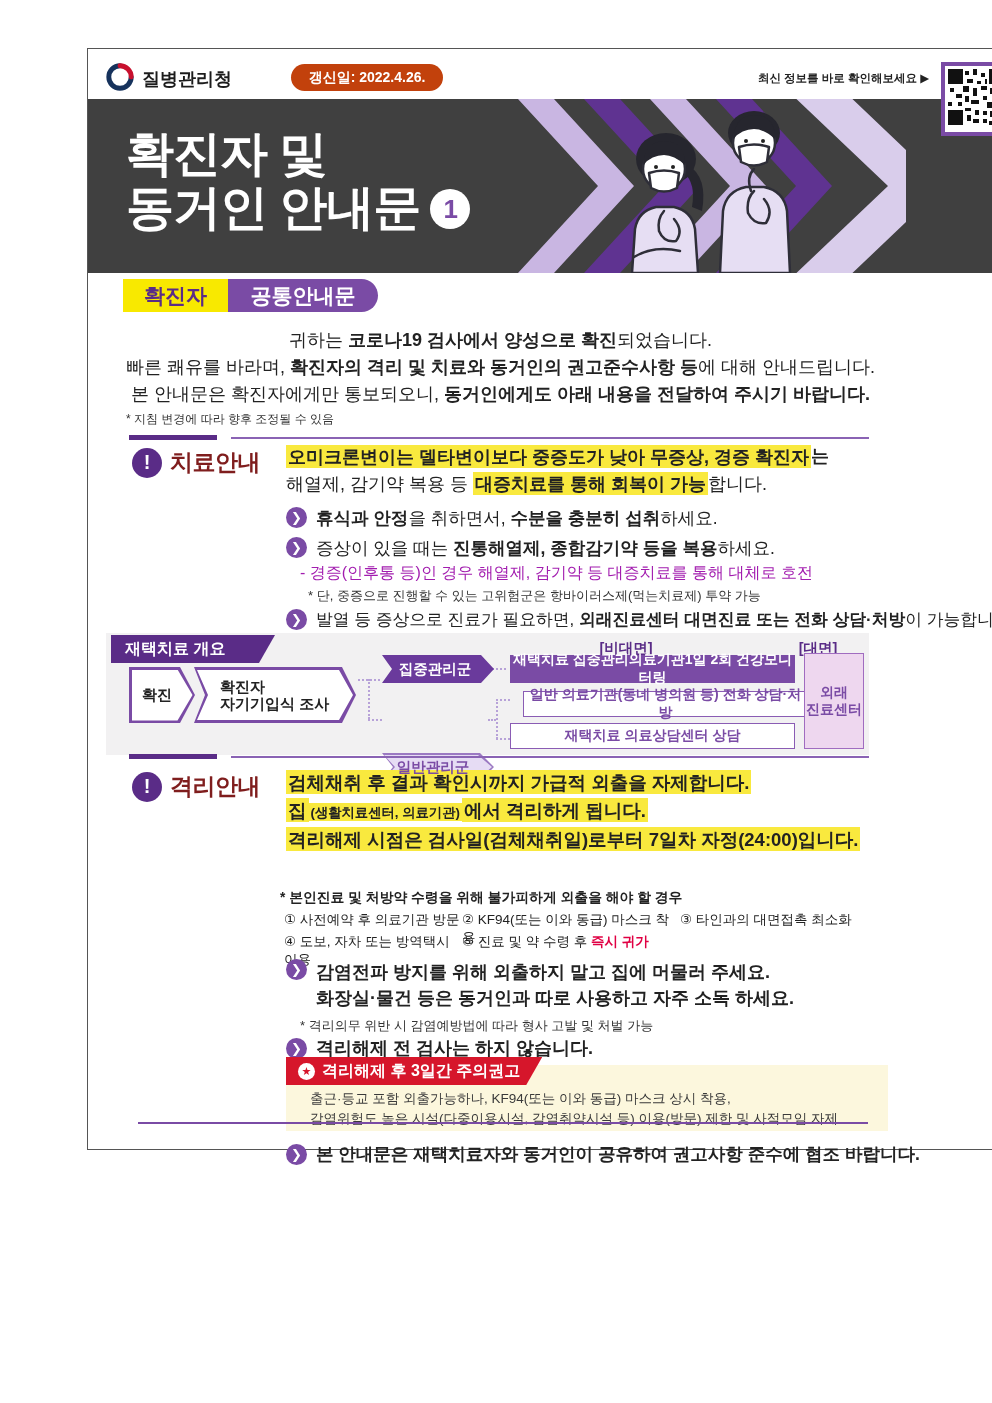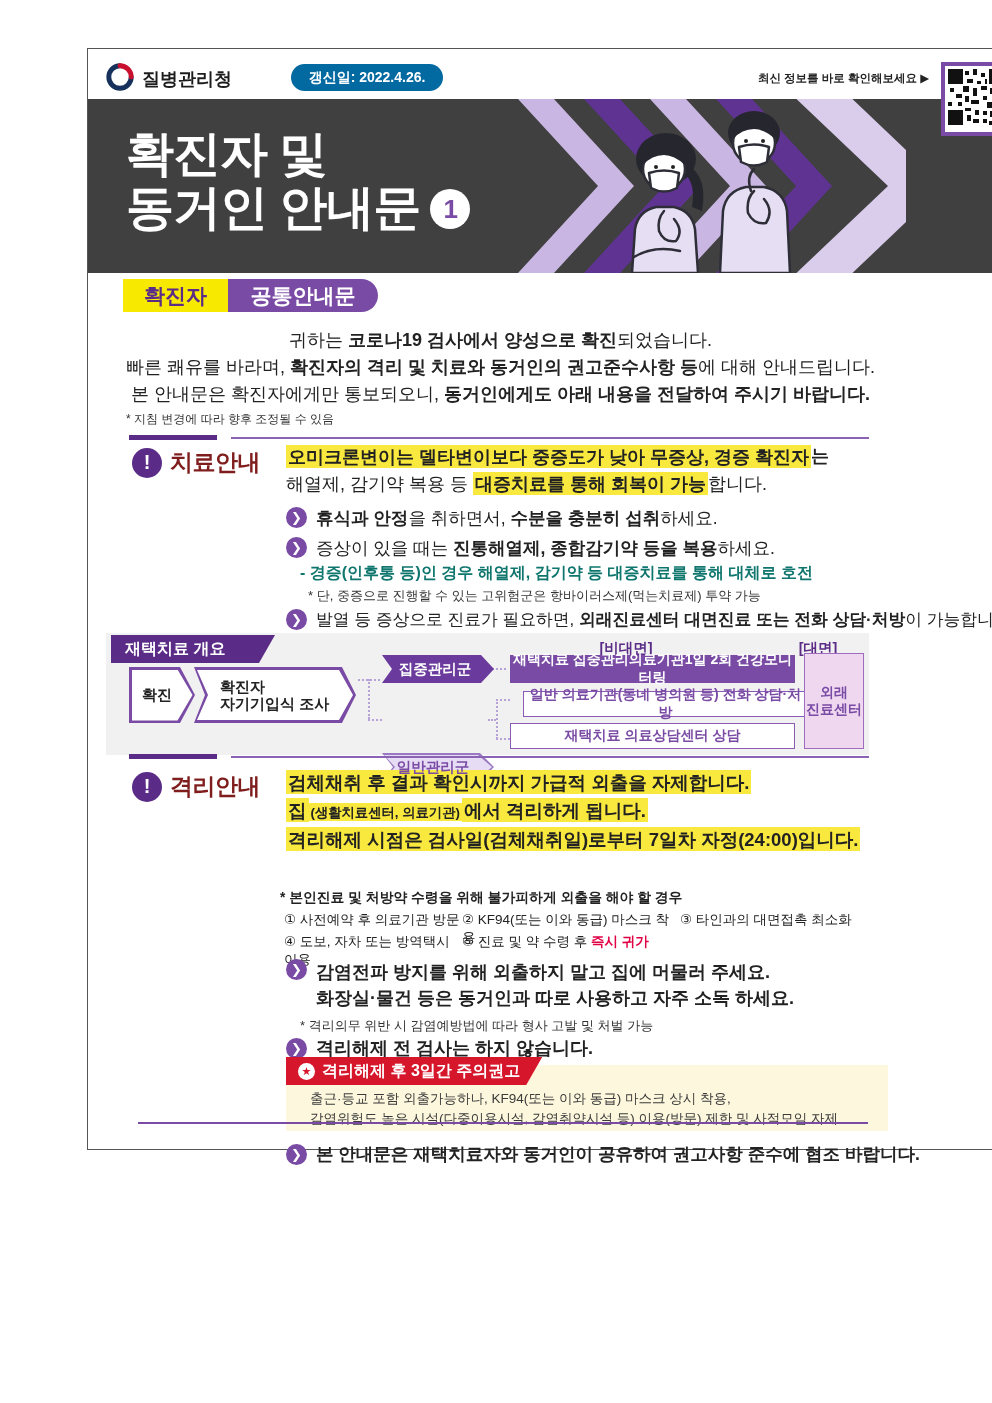--- a/index.html
+++ b/index.html
@@ -6,21 +6,21 @@
   body{width:992px;height:1403px;position:relative;font-family:"Liberation Sans","DejaVu Sans",sans-serif;color:#222;}
   .abs{position:absolute;}
   .page{position:absolute;left:87px;top:48px;width:939px;height:1102px;background:#fff;border:1px solid #555;box-sizing:border-box;}
   
   .b{font-weight:800;}
   .hl{background:#f9e93e;padding:1.5px 2px;box-decoration-break:clone;}
   .sm{font-size:0.72em;}
   .red{color:#e00043;}
   .nowrap{white-space:nowrap;}
   
-  .badge{background:#0369a1;color:#fff;border-radius:14px;font-weight:800;font-size:14px;display:flex;align-items:center;justify-content:center;}
+  .badge{background:#c2410c;color:#fff;border-radius:14px;font-weight:800;font-size:14px;display:flex;align-items:center;justify-content:center;}
   .qrframe{border:4px solid #7a4ba5;background:#fff;padding:3px;}
   
   .banner{position:absolute;left:0;top:50px;width:100%;height:174px;background:#404040;overflow:hidden;}
   .banner-title{position:absolute;left:38px;top:28px;color:#fff;font-weight:900;font-size:48px;line-height:1.12;letter-spacing:-1px;}
   .numcircle{display:inline-flex;width:40px;height:40px;border-radius:50%;background:#fff;color:#7a4ba5;font-size:26px;font-weight:900;align-items:center;justify-content:center;vertical-align:6px;margin-left:10px;}
   
   .tab-y{position:absolute;left:35px;top:230px;width:105px;height:33px;background:#f8e900;color:#5a2c87;font-weight:900;font-size:21px;display:flex;align-items:center;justify-content:center;}
   .tab-p{position:absolute;left:140px;top:230px;width:150px;height:33px;background:#7a4ba5;color:#fff;font-weight:900;font-size:21px;display:flex;align-items:center;justify-content:center;border-radius:0 17px 17px 0;}
   
   .div-thick{position:absolute;height:5px;background:#5a2c87;}
@@ -175,21 +175,21 @@
   </div>
 
   <div class="abs" style="left:198px;top:458px;display:flex;gap:9px;align-items:flex-start;">
     <span class="bul">❯</span>
     <span class="btxt nowrap"><span class="b">휴식과 안정</span><span>을 취하면서, </span><span class="b">수분을 충분히 섭취</span><span>하세요.</span></span>
   </div>
   <div class="abs" style="left:198px;top:488px;display:flex;gap:9px;align-items:flex-start;">
     <span class="bul">❯</span>
     <span class="btxt nowrap"><span>증상이 있을 때는 </span><span class="b">진통해열제, 종합감기약 등을 복용</span><span>하세요.</span></span>
   </div>
-  <div class="abs nowrap" style="left:212px;top:514px;font-size:16px;font-weight:700;color:#0f766e;">- 경증(인후통 등)인 경우 해열제, 감기약 등 대증치료를 통해 대체로 호전</div>
+  <div class="abs nowrap" style="left:212px;top:514px;font-size:16px;font-weight:400;color:#a21caf;">- 경증(인후통 등)인 경우 해열제, 감기약 등 대증치료를 통해 대체로 호전</div>
   <div class="abs note nowrap" style="left:220px;top:538px;">* 단, 중증으로 진행할 수 있는 고위험군은 항바이러스제(먹는치료제) 투약 가능</div>
   <div class="abs" style="left:198px;top:560px;display:flex;gap:9px;align-items:flex-start;">
     <span class="bul">❯</span>
     <span class="btxt nowrap" style="font-size:16.8px;"><span>발열 등 증상으로 진료가 필요하면, </span><span class="b">외래진료센터 대면진료 또는 전화 상담·처방</span><span>이 가능합니다.</span></span>
   </div>
   <div class="abs nowrap" style="left:212px;top:586px;font-size:13.5px;font-weight:700;color:#e00043;">* 중복하여 대면진료 및 전화상담·처방을 받지 않도록 주의(코로나19 외 질환은 본인부담 발생)</div>
 
   <div class="band">
     <div class="flabel" style="left:5px;top:2px;width:150px;height:28px;">재택치료 개요</div>
     <div class="collab" style="left:520px;top:6px;">[비대면]</div>

